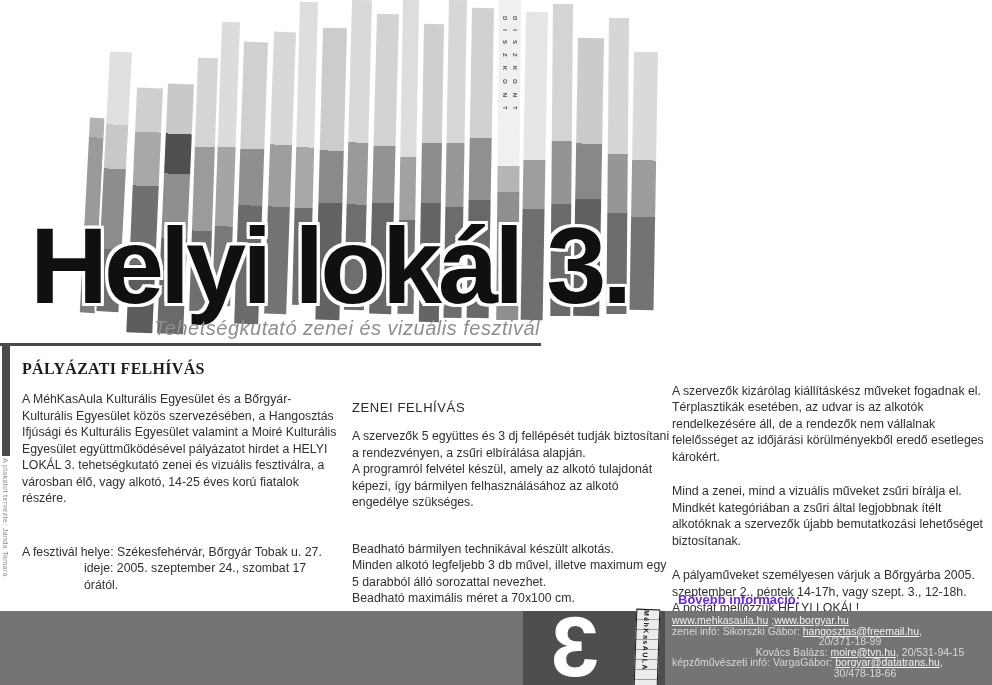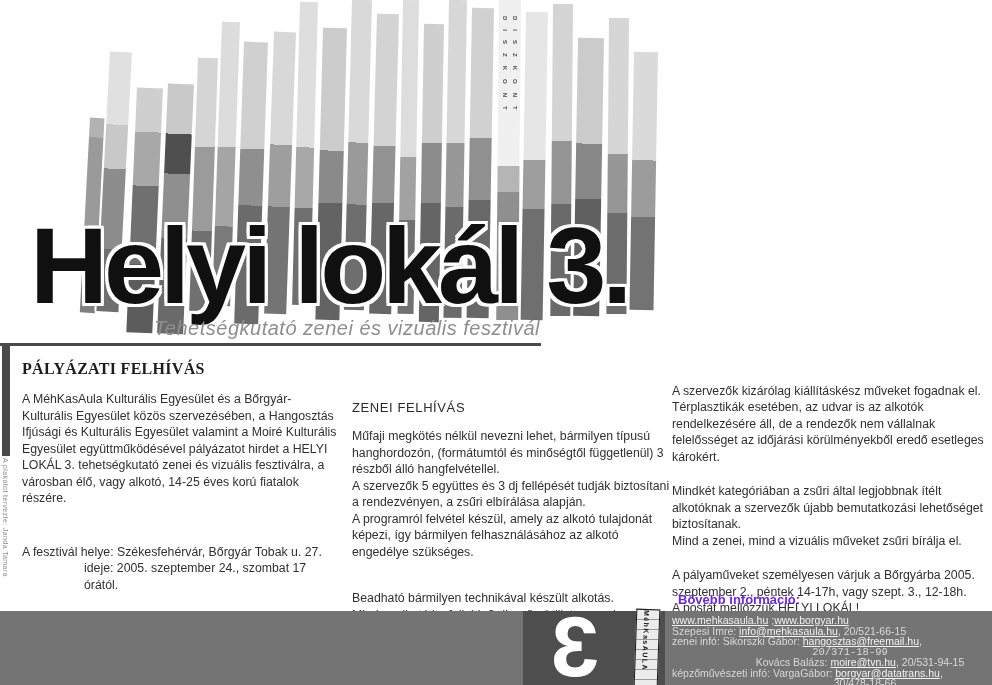--- a/index.html
+++ b/index.html
@@ -48,21 +48,21 @@
   .big-three{position:absolute;left:28px;top:-8px;font-size:86px;line-height:86px;font-weight:700;
          color:#ffffff;transform:scaleX(-1);}
   .stamp{position:absolute;left:112px;top:-2px;width:22px;height:76px;background:#e6e6e6;
          border:1px solid #1a1a1a;transform:rotate(2deg);overflow:hidden;
          background-image:repeating-linear-gradient(180deg,#ececec 0 9px,#9a9a9a 9px 10px);}
   .stamp span{writing-mode:vertical-rl;font-size:7px;font-weight:700;color:#111;
          letter-spacing:1.5px;margin-left:6px;}
   .contact{position:absolute;left:672px;top:4px;width:316px;font-size:10.5px;line-height:10px;
          color:#d9d9d9;}
   .contact .row{margin:0 0 0.5px 0;}
-  .contact .fc1{text-align:center;padding-left:40px;font-family:Liberation Mono, monospace;}
+  .contact .fc1{text-align:center;padding-left:40px;}
   .contact .fc2{text-align:center;padding-left:60px;}
   .contact .fc3{text-align:center;padding-left:70px;}
   .lnk{color:#f2f2f2;text-decoration:underline;cursor:pointer;}
 </style>
 </head>
 <body>
 
 <div class="poster">
 
   <div class="collage" id="collage">
@@ -106,53 +106,51 @@
     <p class="para"><span>A </span><b>MéhKasAula Kulturális Egyesület</b><span> és a Bőrgyár-Kulturális Egyesület közös szervezésében, a Hangosztás Ifjúsági és Kulturális Egyesület valamint a Moiré Kulturális Egyesület együttműködésével pályázatot hirdet a HELYI LOKÁL 3. tehetségkutató zenei és vizuális fesztiválra, a városban élő, vagy alkotó, 14-25 éves korú fiatalok részére.</span></p>
     <div class="venue">
       <div><b>A fesztivál helye:</b><span> Székesfehérvár, Bőrgyár Tobak u. 27.</span></div>
       <div class="l2"><b>ideje:</b><span> 2005. szeptember 24., szombat 17 órától.</span></div>
     </div>
   </div>
 
   <div class="col col-mid">
     <h3 class="small">ZENEI FELHÍVÁS</h3>
     <div class="gap-s"></div>
-    <div class="para">Műfaji megkötés nélkül nevezni lehet, bármilyen típusú hanghordozón, (formátumtól és minőségtől függetlenül) 3 részből álló hangfelvétellel.</div>
     <div class="para">A szervezők 5 együttes és 3 dj fellépését tudják biztosítani a rendezvényen, a zsűri elbírálása alapján.</div>
     <div class="para">A programról felvétel készül, amely az alkotó tulajdonát képezi, így bármilyen felhasználásához az alkotó engedélye szükséges.</div>
     <div class="gap-m"></div>
     <div class="gap-s"></div>
     <div class="para">Beadható bármilyen technikával készült alkotás.</div>
     <div class="para">Minden alkotó legfeljebb 3 db művel, illetve maximum egy 5 darabból álló sorozattal nevezhet.</div>
     <div class="para">Beadható maximális méret a 70x100 cm.</div>
   </div>
 
   <div class="col col-right">
     <div class="para">A szervezők kizárólag kiállításkész műveket fogadnak el.</div>
     <div class="para">Térplasztikák esetében, az udvar is az alkotók rendelkezésére áll, de a rendezők nem vállalnak felelősséget az időjárási körülményekből eredő esetleges károkért.</div>
     <div class="gap-m"></div>
+    <div class="para">Mind a zenei, mind a vizuális műveket zsűri bírálja el.</div>
     <div class="para">Mindkét kategóriában a zsűri által legjobbnak ítélt alkotóknak a szervezők újabb bemutatkozási lehetőséget biztosítanak.</div>
-    <div class="para">Mind a zenei, mind a vizuális műveket zsűri bírálja el.</div>
     <div class="gap-m"></div>
     <div class="para">A pályaműveket személyesen várjuk a Bőrgyárba 2005. szeptember 2., péntek 14-17h, vagy szept. 3., 12-18h.</div>
     <div class="para">A postát mellőzzük,HELYI LOKÁL!</div>
   </div>
 
   <div class="info-heading">Bővebb információ:</div>
 
   <div class="footer">
     <div class="footer-dark">
       <div class="big-three">3</div>
       <div class="stamp">
         <span>MéhKasAULA</span>
       </div>
     </div>
     <div class="contact">
       <div class="row"><span class="lnk">www.mehkasaula.hu</span><span> ;</span><span class="lnk">www.borgyar.hu</span></div>
-      <div class="row"><span>Szepesi Imre: </span><span class="lnk">info@mehkasaula.hu</span><span>, 20/521-66-15</span></div>
       <div class="row"><span>zenei infó: Sikorszki Gábor: </span><span class="lnk">hangosztas@freemail.hu</span><span>,</span></div>
       <div class="row fc1">20/371-18-99</div>
       <div class="row fc2"><span>Kovács Balázs: </span><span class="lnk">moire@tvn.hu</span><span>, 20/531-94-15</span></div>
       <div class="row"><span>képzőművészeti infó: VargaGábor: </span><span class="lnk">borgyar@datatrans.hu</span><span>,</span></div>
       <div class="row fc3">30/478-18-66</div>
     </div>
   </div>
 
 </div>
 

